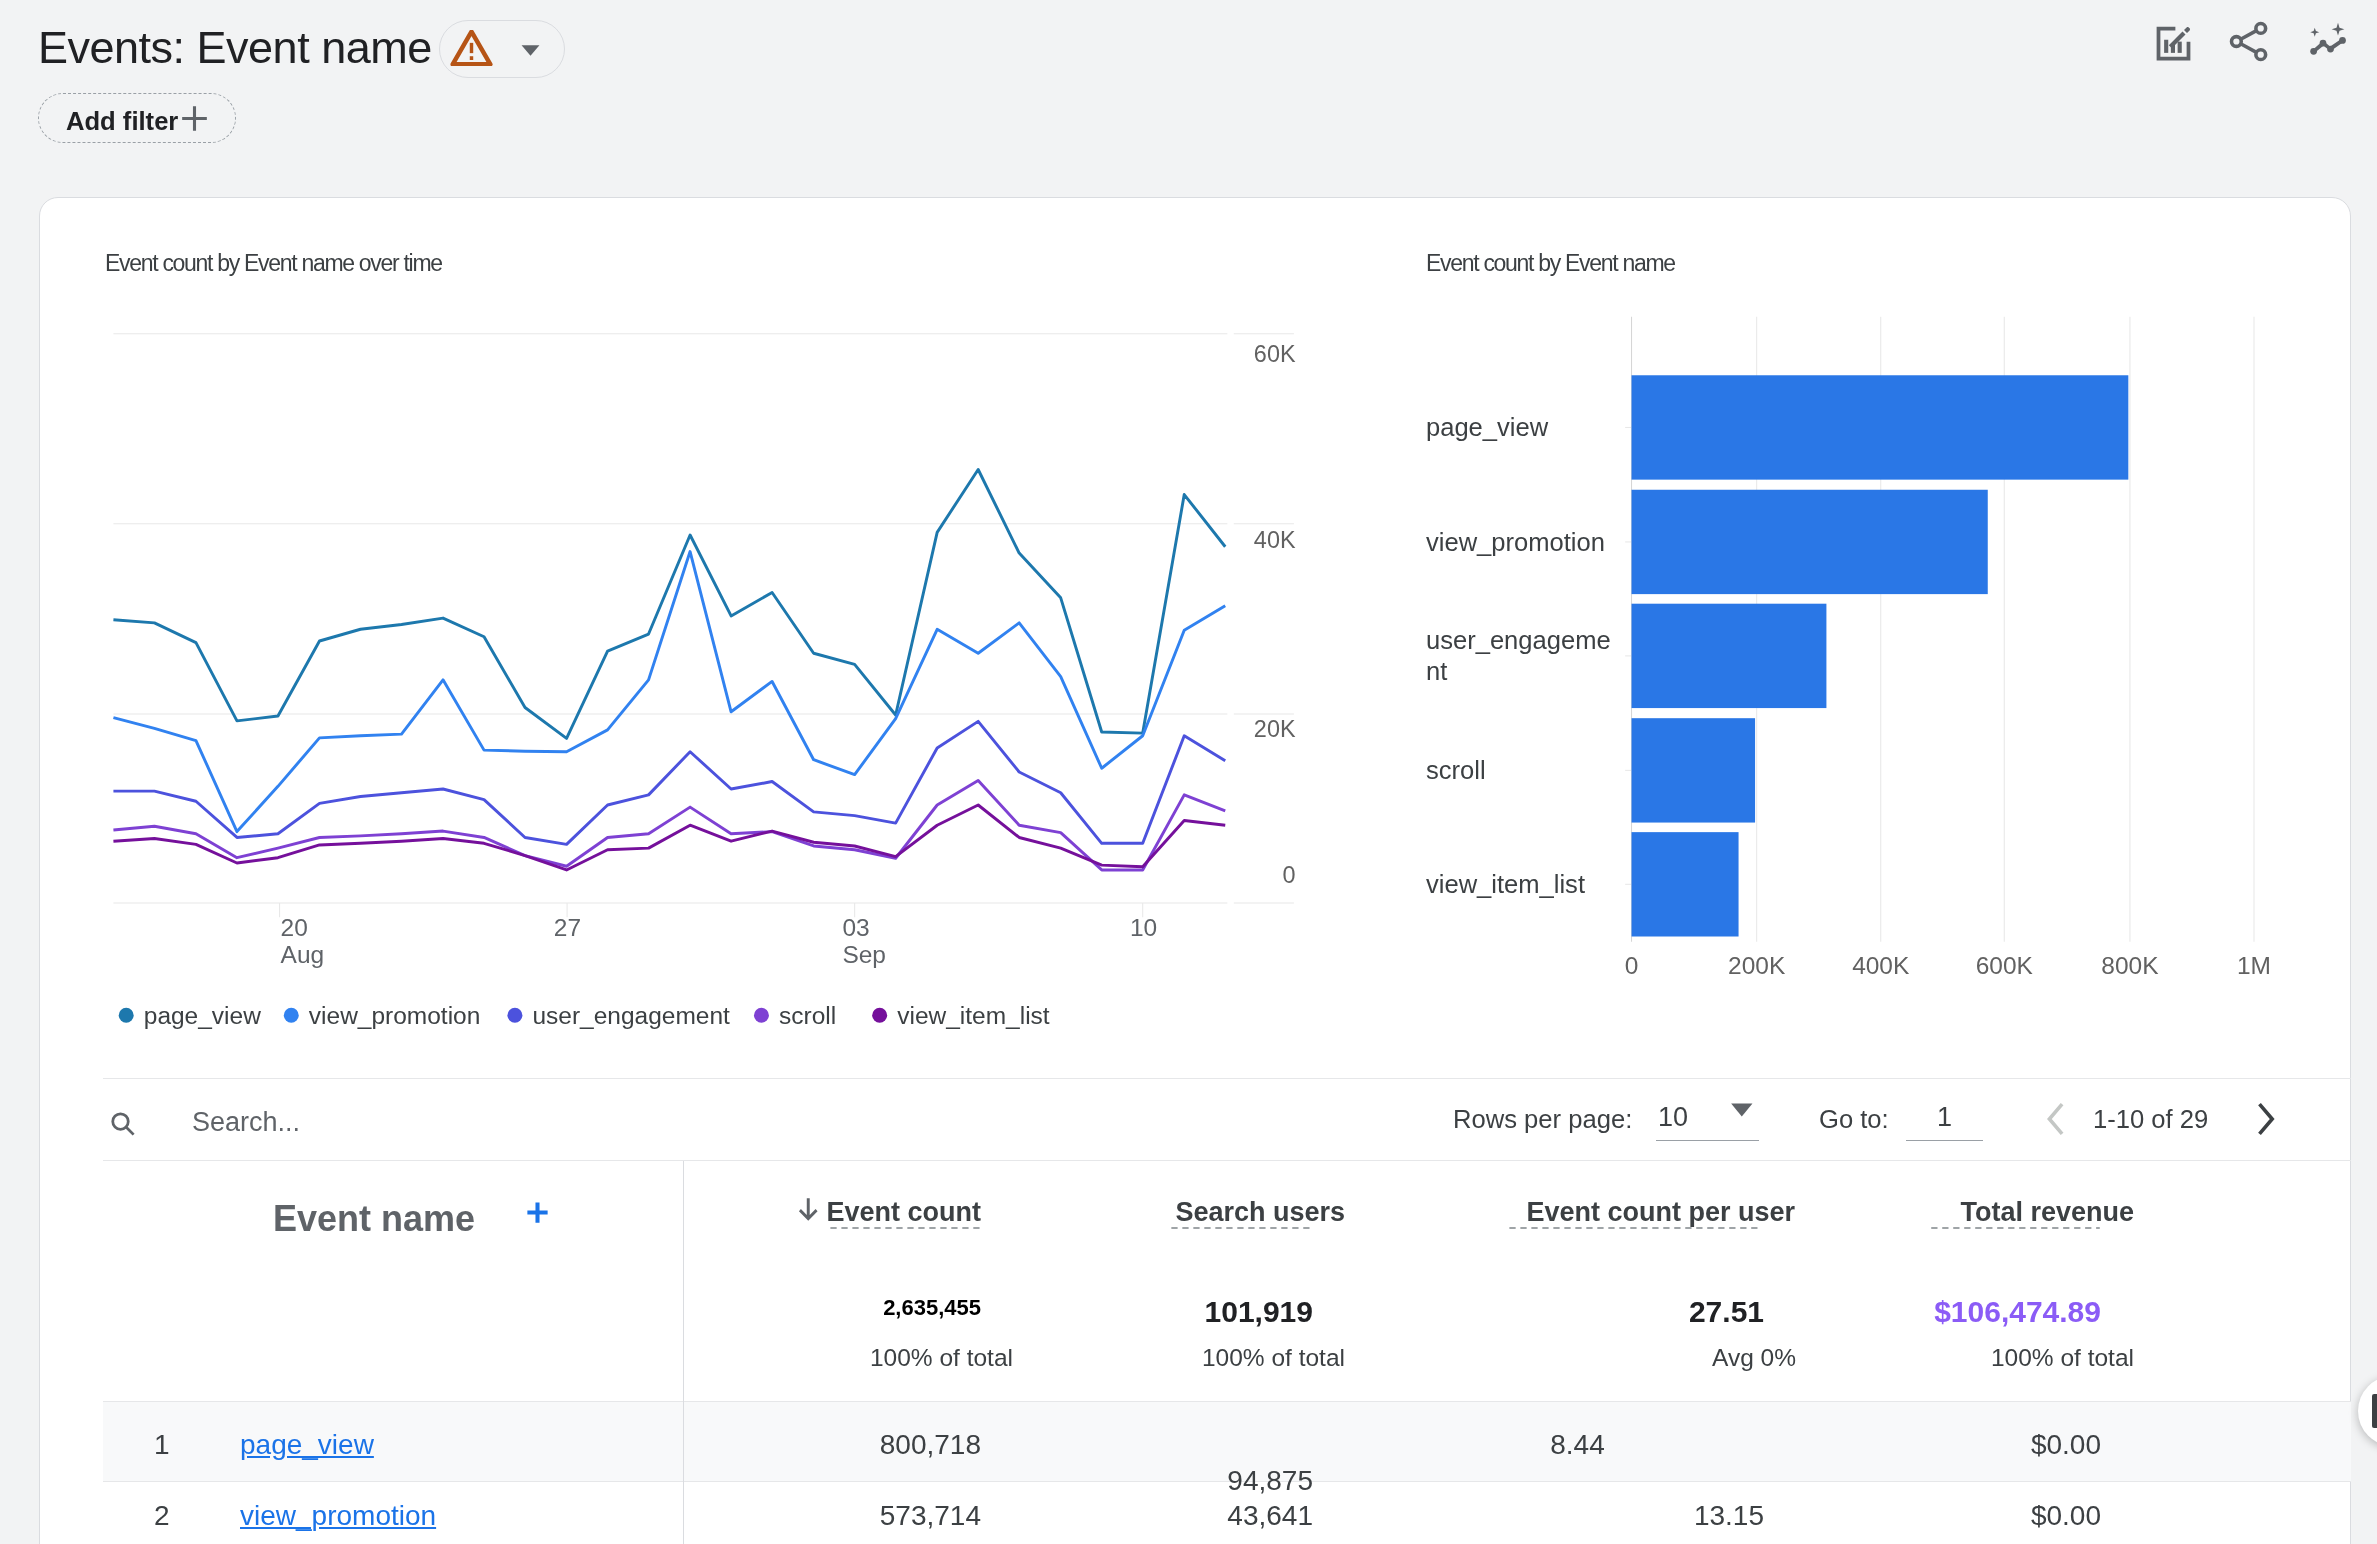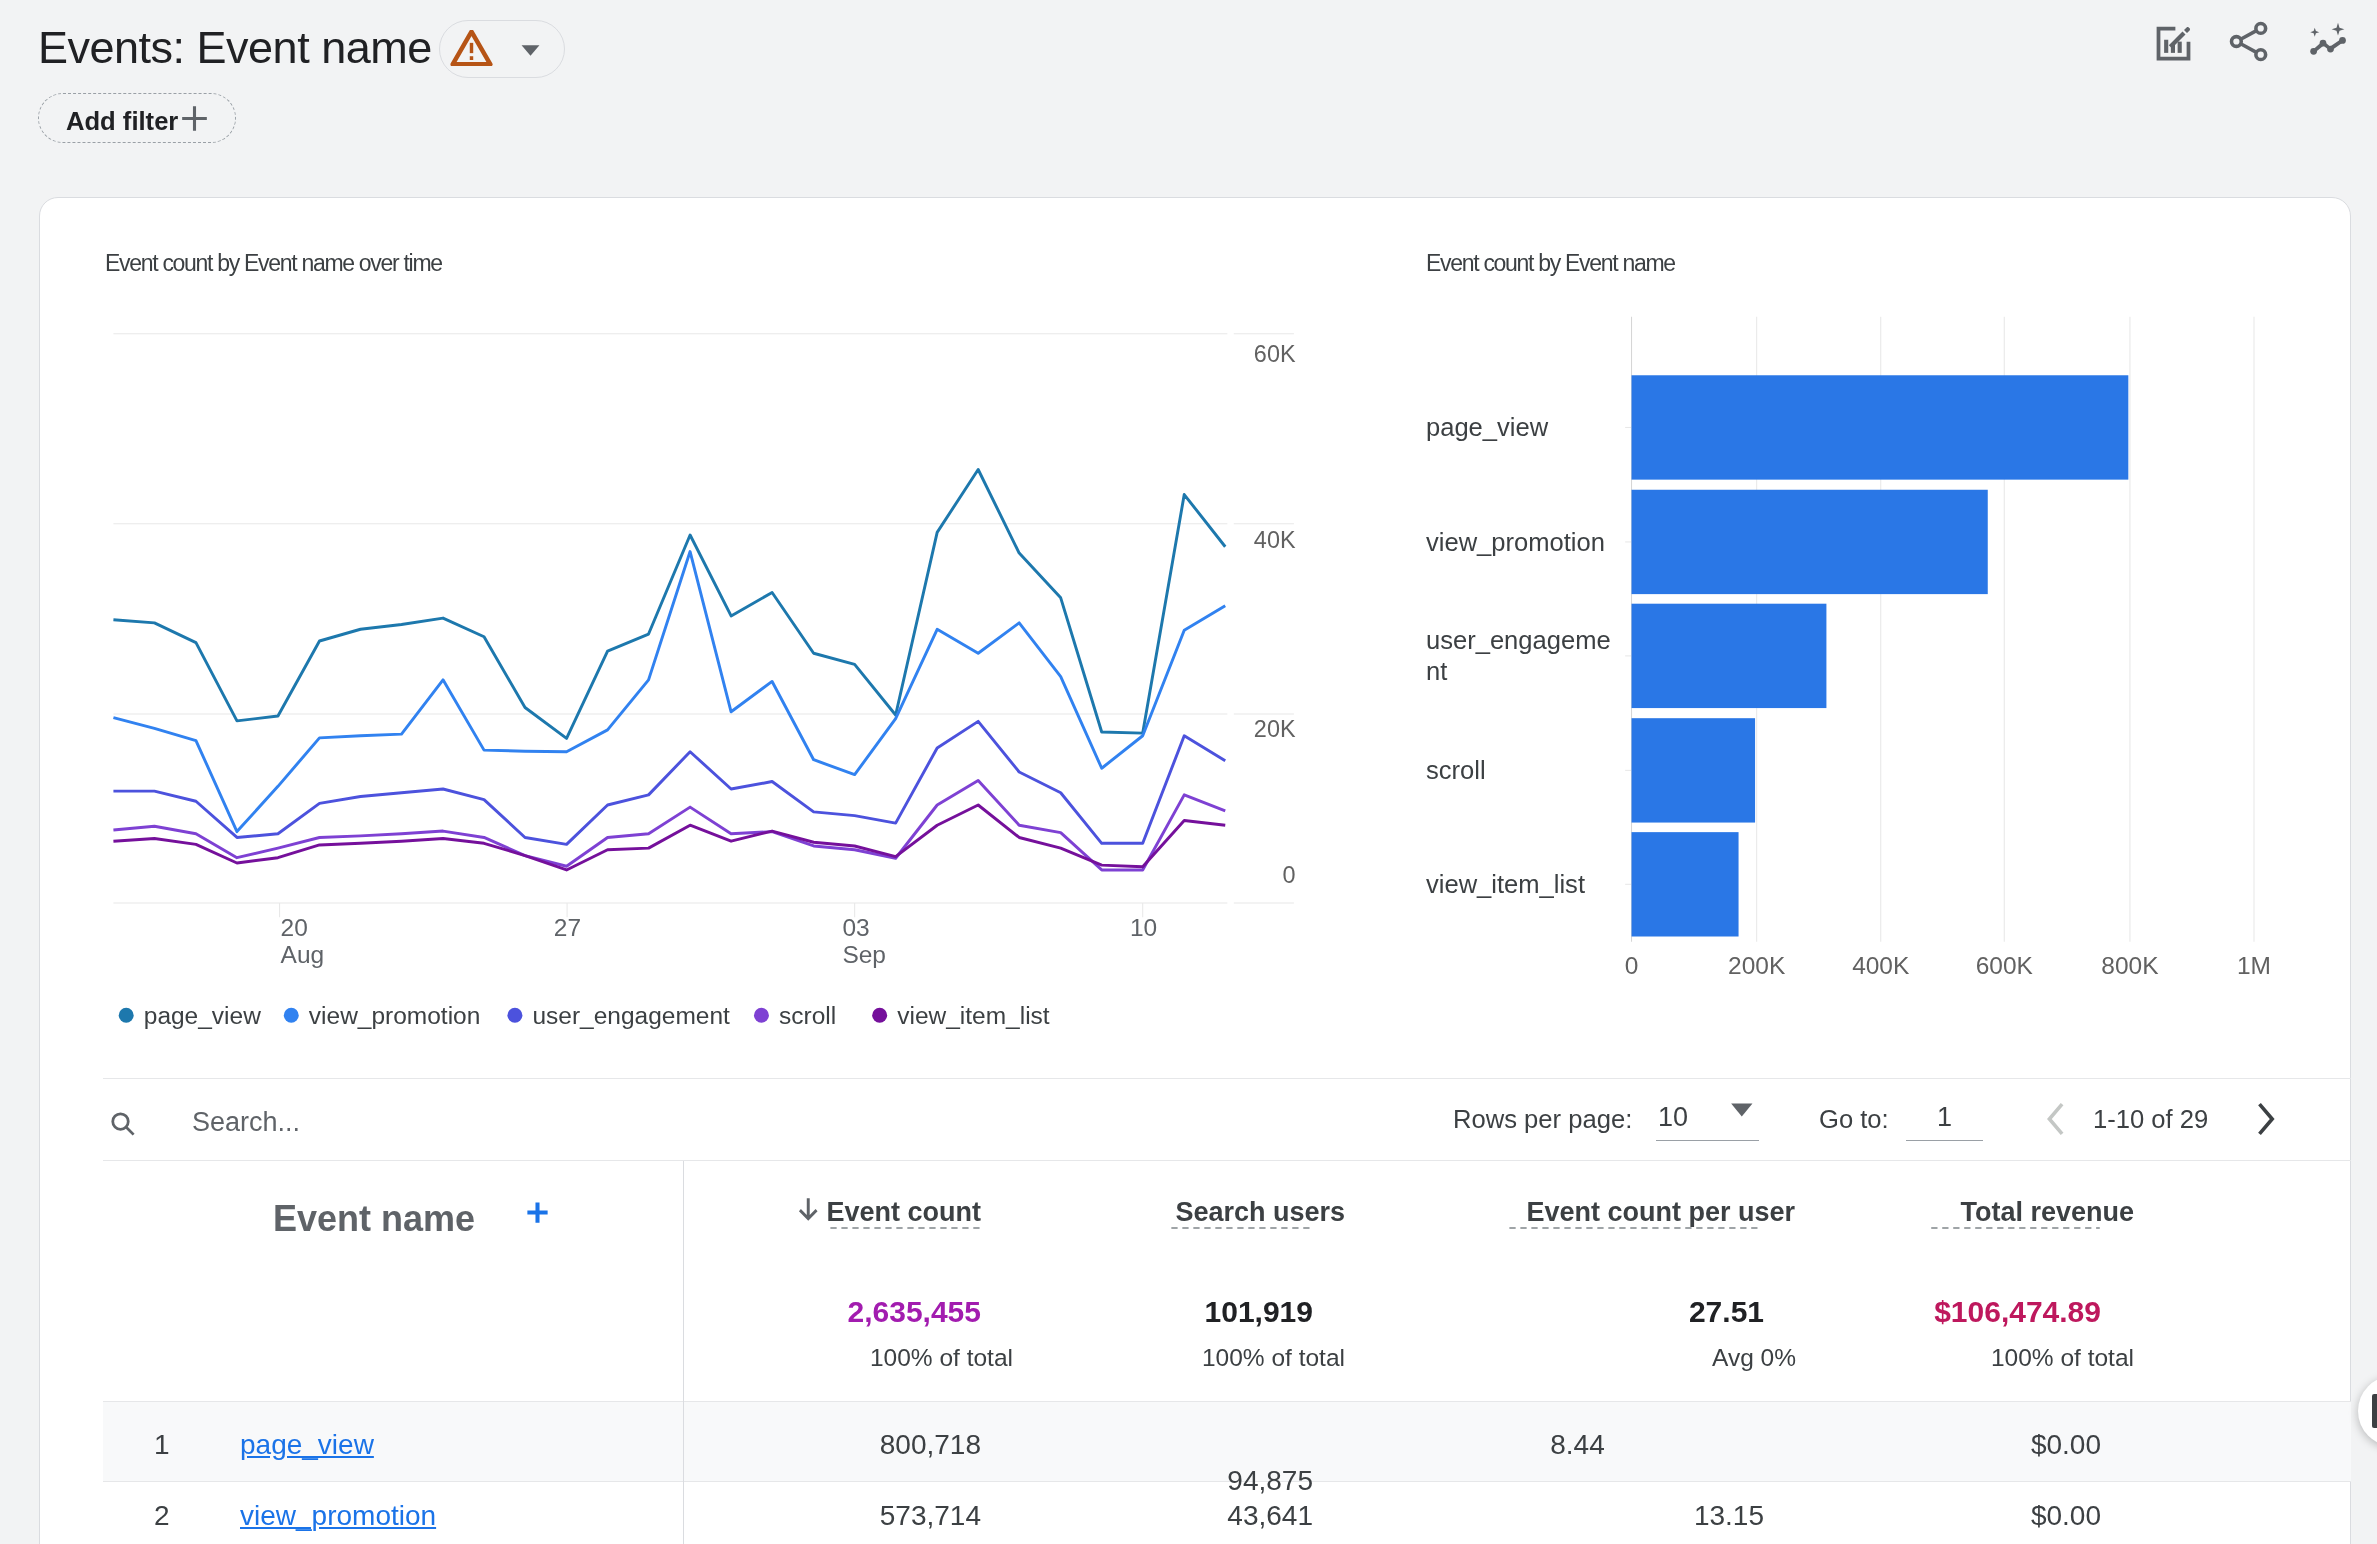--- a/index.html
+++ b/index.html
@@ -204,24 +204,24 @@
 <svg class="abs" style="left:1170px; top:1227px;" width="144" height="2.1" viewBox="0 0 270 4">
     <line x1="0" y1="2" x2="270" y2="2" stroke="#80868b" stroke-width="3" stroke-dasharray="12 9"></line>
   </svg>
 <svg class="abs" style="left:1507px; top:1227px;" width="256" height="2.1" viewBox="0 0 480 4">
     <line x1="0" y1="2" x2="480" y2="2" stroke="#80868b" stroke-width="3" stroke-dasharray="12 9"></line>
   </svg>
 <svg class="abs" style="left:1930px; top:1227px;" width="171" height="2.1" viewBox="0 0 322 4">
     <line x1="0" y1="2" x2="322" y2="2" stroke="#80868b" stroke-width="3" stroke-dasharray="12 9"></line>
   </svg>
 
-<div class="rnum" style="left:608px; top:1295px; width:373px; font-size:30px; font-weight:bold; color:#a21caf;">2,635,455</div>
+<div class="rnum" style="left:608px; top:1295px; width:373px; font-size:22px; font-weight:bold; color:#000000;">2,635,455</div>
 <div class="rnum" style="left:940px; top:1295px; width:373px; font-size:30px; font-weight:bold; color:#202124;">101,919</div>
 <div class="rnum" style="left:1391px; top:1295px; width:373px; font-size:30px; font-weight:bold; color:#202124;">27.51</div>
-<div class="rnum" style="left:1728px; top:1295px; width:373px; font-size:30px; font-weight:bold; color:#be185d;">$106,474.89</div>
+<div class="rnum" style="left:1728px; top:1295px; width:373px; font-size:30px; font-weight:bold; color:#8b5cf6;">$106,474.89</div>
 <div class="rnum gray" style="left:608px; top:1344px; width:373px; font-size:24.5px;">100% of total</div>
 <div class="rnum gray" style="left:940px; top:1344px; width:373px; font-size:24.5px;">100% of total</div>
 <div class="rnum gray" style="left:1391px; top:1344px; width:373px; font-size:24.5px;">Avg 0%</div>
 <div class="rnum gray" style="left:1729px; top:1344px; width:373px; font-size:24.5px;">100% of total</div>
 
 <div class="abs" style="left:103px; top:1401px; width:2248px; height:81px; background:#f8f9fa; border-top:1.1px solid #e6e7e9; border-bottom:1.1px solid #e6e7e9;"></div>
 <div class="abs" style="left:683px; top:1401px; width:1.1px; height:144px; background:#dadce0;"></div>
 <div class="num" style="left:154px; top:1429px;">1</div>
 <div class="num" style="left:240px; top:1429px; color:#1a73e8; text-decoration:underline;">page_view</div>
 <div class="rnum" style="left:608px; top:1429px; width:373px;">800,718</div>

